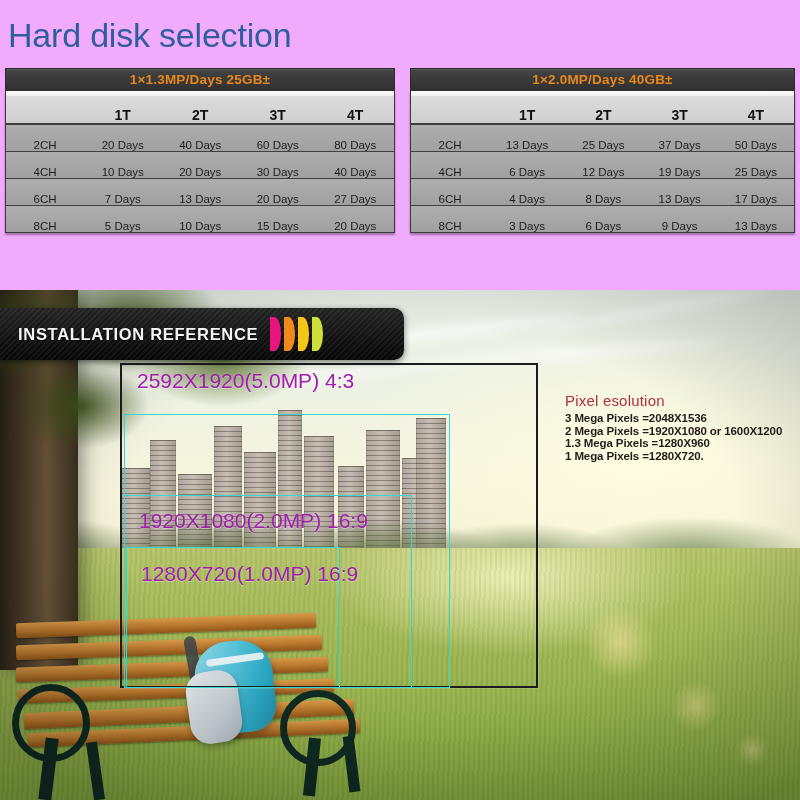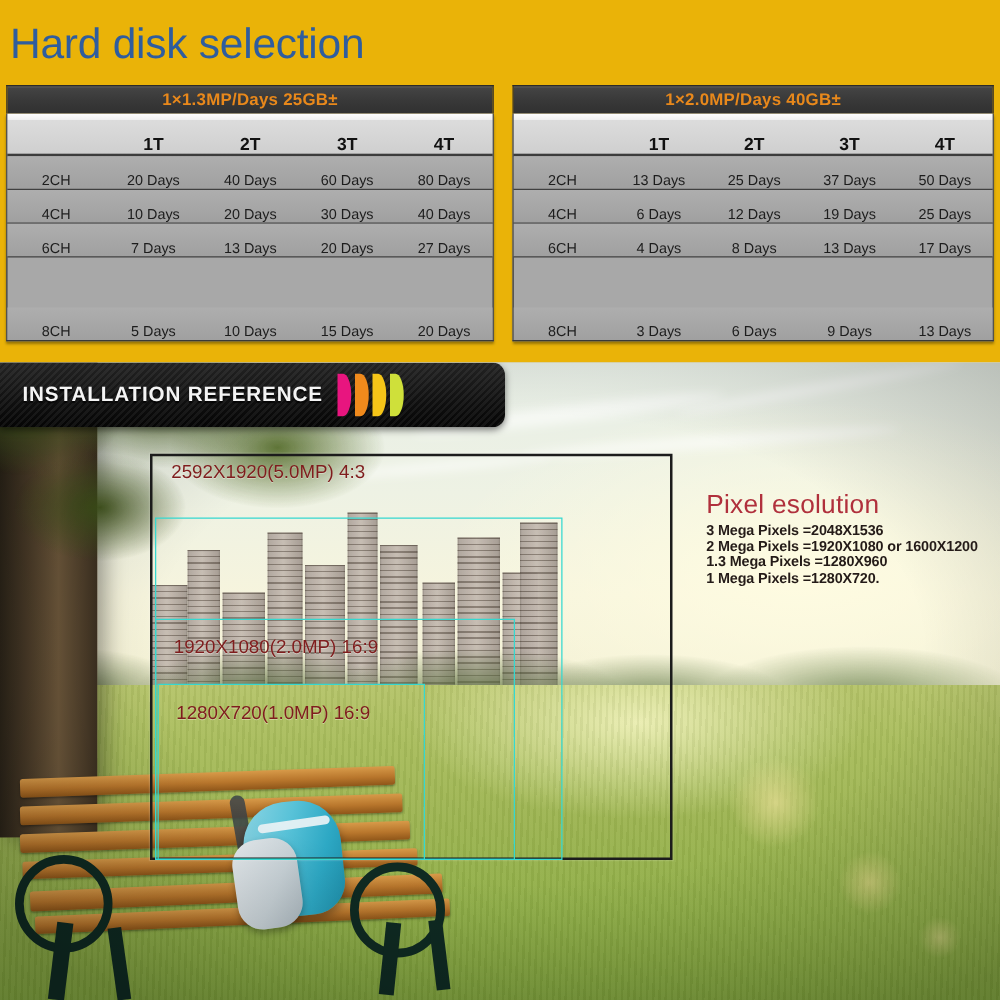--- a/index.html
+++ b/index.html
@@ -6,21 +6,21 @@
   html,body{margin:0;padding:0;}
   body{
     width:800px;height:800px;overflow:hidden;
     background:#c9c9c9;
     font-family:"Liberation Sans","DejaVu Sans",sans-serif;
     -webkit-font-smoothing:antialiased;
   }
   #page{position:relative;width:800px;height:800px;overflow:hidden;background:#c9c9c9;}
 
   
-  #top-section{position:absolute;left:0;top:0;width:800px;height:290px;background:#eab308;}
+  #top-section{position:absolute;left:0;top:0;width:800px;height:290px;background:#f0abfc;}
 
   #page-title{
     position:absolute;left:8px;top:16px;
     font-size:34px;color:#2f5d9e;letter-spacing:-0.2px;
     font-weight:400;white-space:nowrap;
   }
 
   .hdd-table{position:absolute;top:68px;}
   .hdd-table.t1{left:5px;width:390px;}
   .hdd-table.t2{left:410px;width:385px;}
@@ -32,21 +32,21 @@
     border:1px solid #2a2a2a;border-bottom:none;
     box-shadow:inset 0 1px 0 #5a5a5a;
   }
   .tbl-body{
     border:1px solid #3a3a3a;border-top:none;
     background:#a8a8a8;
     box-shadow:0 2px 2px rgba(0,0,0,.35);
   }
   .tbl-sep{height:5px;background:linear-gradient(#fdfdfd,#efefef);}
   .row{display:flex;height:26px;align-items:flex-end;border-bottom:1px solid #404040;}
-  .row:last-child{border-bottom:none;margin-top:40px;}
+  .row:last-child{border-bottom:none;}
   .row.hdr{background:linear-gradient(#dcdcdc,#cfcfcf);height:27px;border-bottom:2px solid #3c3c3c;}
   .row.data{background:linear-gradient(#aeaeae,#a0a0a0);}
   .cell{flex:1 1 0;text-align:center;font-size:11.5px;color:#1d1d1d;white-space:nowrap;}
   .cell.c0{flex:0 0 78px;}
   .row.hdr .cell{font-size:14px;font-weight:bold;color:#111;}
 
   
   #photo{
     position:absolute;left:0;top:290px;width:800px;height:510px;
     overflow:hidden;background:#d6d8c0;
@@ -144,21 +144,21 @@
     position:absolute;left:188px;top:346px;width:12px;height:60px;border-radius:6px;
     background:#3b4348;transform:rotate(-10deg);opacity:.85;
   }
   .pack-zip{
     position:absolute;left:206px;top:366px;width:58px;height:7px;border-radius:4px;
     background:#eef4f6;transform:rotate(-8deg);opacity:.9;
   }
 
   
   #banner{
-    position:absolute;left:0;top:0;width:404px;height:52px;
+    position:absolute;left:0;top:18px;width:404px;height:52px;
     background:
       repeating-linear-gradient(135deg, rgba(255,255,255,.055) 0 2px, rgba(0,0,0,0) 2px 4px),
       linear-gradient(180deg,#232323,#101010 60%,#050505);
     border-radius:0 10px 10px 0;
     box-shadow:0 2px 6px rgba(0,0,0,.5);
     display:flex;align-items:center;
   }
   #banner-label{
     margin-left:18px;color:#f4f4f4;font-size:16.5px;font-weight:bold;
     letter-spacing:0.7px;white-space:nowrap;
@@ -166,28 +166,28 @@
   }
   #banner-chevrons{display:flex;margin-left:12px;gap:3px;}
   .chev{width:11px;height:34px;border-radius:0 60% 60% 0/0 50% 50% 0;}
 
   
   .res-rect{position:absolute;box-sizing:border-box;}
   .res-rect.outer{border:2px solid #1c1c1c;box-shadow:0 0 0 1px rgba(255,255,255,.12);}
   .res-rect.cyan{border:1.6px solid #35d8d0;}
   .res-label{
     position:absolute;white-space:nowrap;
-    font-size:15px;color:#7f1d1d;font-weight:400;
+    font-size:21px;color:#a21caf;font-weight:400;
     text-shadow:0 1px 0 rgba(255,255,255,.35);
   }
 
   
   #pixel-panel{position:absolute;left:565px;top:392px;width:230px;}
   #pixel-title{
-    font-size:21px;color:#b0303c;font-weight:400;letter-spacing:.2px;
+    font-size:15px;color:#b0303c;font-weight:400;letter-spacing:.2px;
     margin-bottom:3px;white-space:nowrap;
   }
   .pixel-line{
     font-size:11.5px;color:#241b18;line-height:12.6px;white-space:nowrap;
     font-weight:bold;letter-spacing:-0.1px;
   }
 </style>
 </head>
 <body>
 

